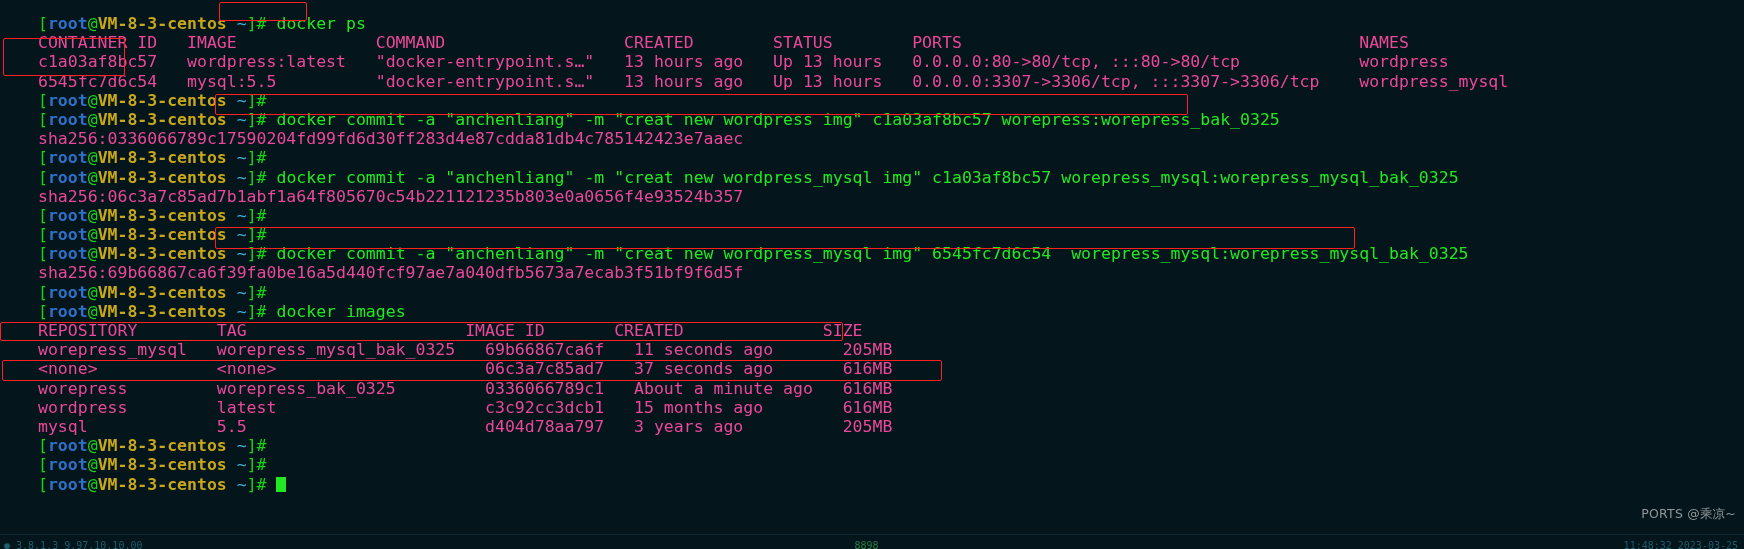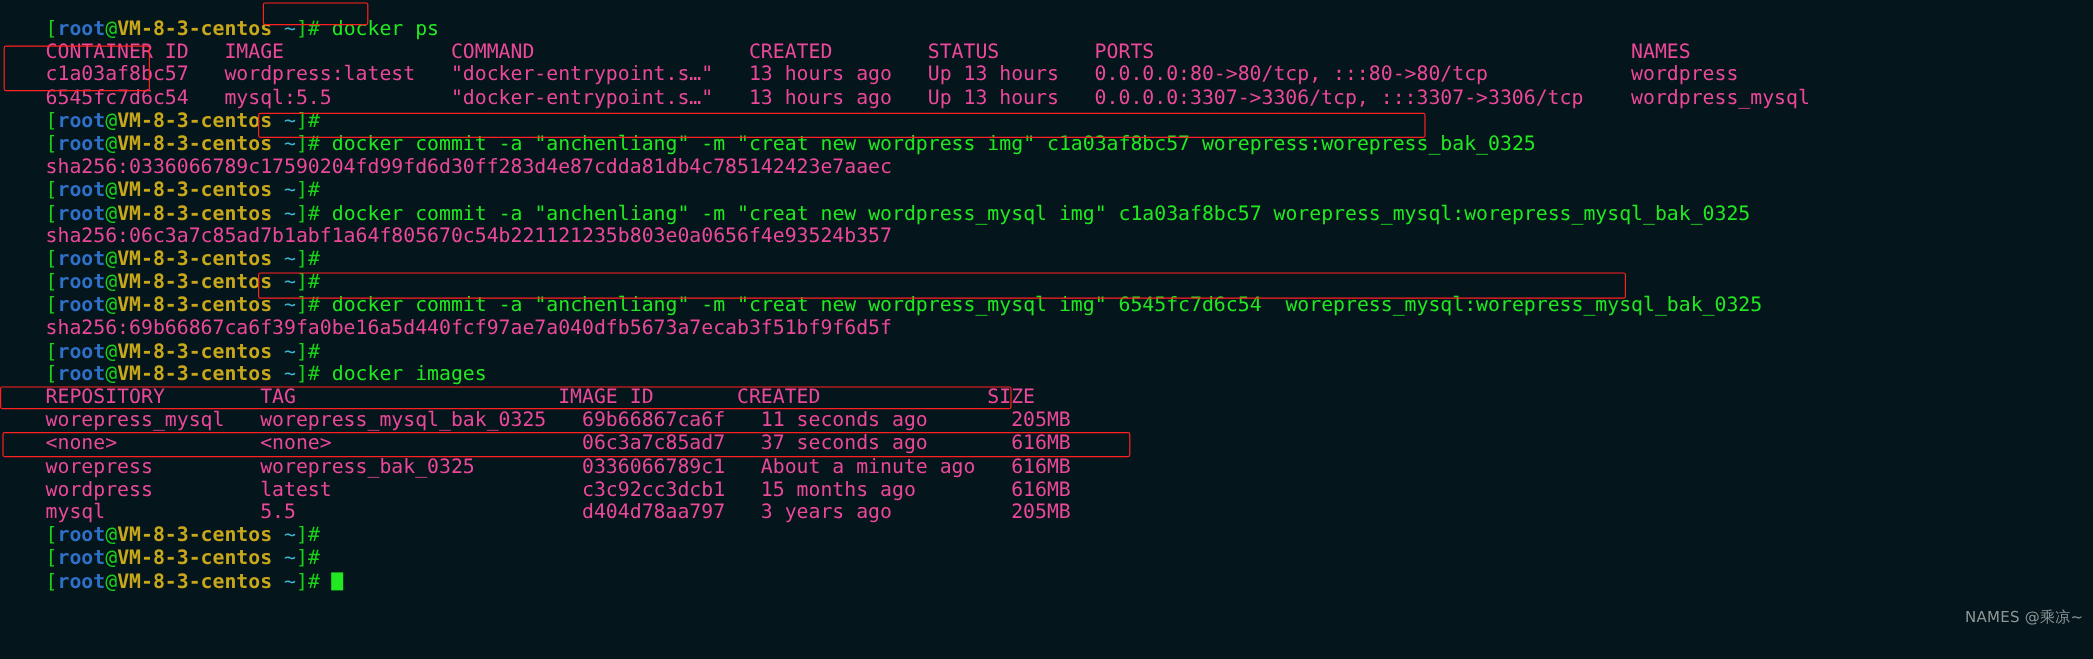--- a/index.html
+++ b/index.html
@@ -83,21 +83,26 @@
   .statusbar .sb-left  { position: absolute; left: 4px;  top: 1px; color: #1b5f6e; }
   .statusbar .sb-mid   { position: absolute; left: 49%; top: 1px; color: #2b7f46; }
   .statusbar .sb-right { position: absolute; right: 6px; top: 1px; color: #1b5f6e; }
 </style>
 </head>
 <body>
 
 <div id="terminal">
   <div id="screen"><div class="line"><span class="prompt-bracket">[</span><span class="prompt-user">root</span><span class="prompt-at">@</span><span class="prompt-host">VM-8-3-centos</span><span class="prompt-path"> ~</span><span class="prompt-bracket">]</span><span class="prompt-hash">#</span><span class="cmd"> docker ps</span></div><div class="line"><span class="out">CONTAINER ID   IMAGE              COMMAND                  CREATED        STATUS        PORTS                                        NAMES</span></div><div class="line"><span class="out">c1a03af8bc57   wordpress:latest   "docker-entrypoint.s…"   13 hours ago   Up 13 hours   0.0.0.0:80-&gt;80/tcp, :::80-&gt;80/tcp            wordpress</span></div><div class="line"><span class="out">6545fc7d6c54   mysql:5.5          "docker-entrypoint.s…"   13 hours ago   Up 13 hours   0.0.0.0:3307-&gt;3306/tcp, :::3307-&gt;3306/tcp    wordpress_mysql</span></div><div class="line"><span class="prompt-bracket">[</span><span class="prompt-user">root</span><span class="prompt-at">@</span><span class="prompt-host">VM-8-3-centos</span><span class="prompt-path"> ~</span><span class="prompt-bracket">]</span><span class="prompt-hash">#</span></div><div class="line"><span class="prompt-bracket">[</span><span class="prompt-user">root</span><span class="prompt-at">@</span><span class="prompt-host">VM-8-3-centos</span><span class="prompt-path"> ~</span><span class="prompt-bracket">]</span><span class="prompt-hash">#</span><span class="cmd"> docker commit -a "anchenliang" -m "creat new wordpress img" c1a03af8bc57 worepress:worepress_bak_0325</span></div><div class="line"><span class="out">sha256:0336066789c17590204fd99fd6d30ff283d4e87cdda81db4c785142423e7aaec</span></div><div class="line"><span class="prompt-bracket">[</span><span class="prompt-user">root</span><span class="prompt-at">@</span><span class="prompt-host">VM-8-3-centos</span><span class="prompt-path"> ~</span><span class="prompt-bracket">]</span><span class="prompt-hash">#</span></div><div class="line"><span class="prompt-bracket">[</span><span class="prompt-user">root</span><span class="prompt-at">@</span><span class="prompt-host">VM-8-3-centos</span><span class="prompt-path"> ~</span><span class="prompt-bracket">]</span><span class="prompt-hash">#</span><span class="cmd"> docker commit -a "anchenliang" -m "creat new wordpress_mysql img" c1a03af8bc57 worepress_mysql:worepress_mysql_bak_0325</span></div><div class="line"><span class="out">sha256:06c3a7c85ad7b1abf1a64f805670c54b221121235b803e0a0656f4e93524b357</span></div><div class="line"><span class="prompt-bracket">[</span><span class="prompt-user">root</span><span class="prompt-at">@</span><span class="prompt-host">VM-8-3-centos</span><span class="prompt-path"> ~</span><span class="prompt-bracket">]</span><span class="prompt-hash">#</span></div><div class="line"><span class="prompt-bracket">[</span><span class="prompt-user">root</span><span class="prompt-at">@</span><span class="prompt-host">VM-8-3-centos</span><span class="prompt-path"> ~</span><span class="prompt-bracket">]</span><span class="prompt-hash">#</span></div><div class="line"><span class="prompt-bracket">[</span><span class="prompt-user">root</span><span class="prompt-at">@</span><span class="prompt-host">VM-8-3-centos</span><span class="prompt-path"> ~</span><span class="prompt-bracket">]</span><span class="prompt-hash">#</span><span class="cmd"> docker commit -a "anchenliang" -m "creat new wordpress_mysql img" 6545fc7d6c54  worepress_mysql:worepress_mysql_bak_0325</span></div><div class="line"><span class="out">sha256:69b66867ca6f39fa0be16a5d440fcf97ae7a040dfb5673a7ecab3f51bf9f6d5f</span></div><div class="line"><span class="prompt-bracket">[</span><span class="prompt-user">root</span><span class="prompt-at">@</span><span class="prompt-host">VM-8-3-centos</span><span class="prompt-path"> ~</span><span class="prompt-bracket">]</span><span class="prompt-hash">#</span></div><div class="line"><span class="prompt-bracket">[</span><span class="prompt-user">root</span><span class="prompt-at">@</span><span class="prompt-host">VM-8-3-centos</span><span class="prompt-path"> ~</span><span class="prompt-bracket">]</span><span class="prompt-hash">#</span><span class="cmd"> docker images</span></div><div class="line"><span class="out">REPOSITORY        TAG                      IMAGE ID       CREATED              SIZE</span></div><div class="line"><span class="out">worepress_mysql   worepress_mysql_bak_0325   69b66867ca6f   11 seconds ago       205MB</span></div><div class="line"><span class="out">&lt;none&gt;            &lt;none&gt;                     06c3a7c85ad7   37 seconds ago       616MB</span></div><div class="line"><span class="out">worepress         worepress_bak_0325         0336066789c1   About a minute ago   616MB</span></div><div class="line"><span class="out">wordpress         latest                     c3c92cc3dcb1   15 months ago        616MB</span></div><div class="line"><span class="out">mysql             5.5                        d404d78aa797   3 years ago          205MB</span></div><div class="line"><span class="prompt-bracket">[</span><span class="prompt-user">root</span><span class="prompt-at">@</span><span class="prompt-host">VM-8-3-centos</span><span class="prompt-path"> ~</span><span class="prompt-bracket">]</span><span class="prompt-hash">#</span></div><div class="line"><span class="prompt-bracket">[</span><span class="prompt-user">root</span><span class="prompt-at">@</span><span class="prompt-host">VM-8-3-centos</span><span class="prompt-path"> ~</span><span class="prompt-bracket">]</span><span class="prompt-hash">#</span></div><div class="line"><span class="prompt-bracket">[</span><span class="prompt-user">root</span><span class="prompt-at">@</span><span class="prompt-host">VM-8-3-centos</span><span class="prompt-path"> ~</span><span class="prompt-bracket">]</span><span class="prompt-hash">#</span><span class="cmd"> </span><span class="cursor"></span></div></div>
 
-  <div class="watermark">NAMES @乘凉~</div>
+  <div class="watermark">PORTS @乘凉~</div>
 
+  <div class="statusbar">
+    <span class="sb-left">● 3.8.1.3 9.97.10.10.00</span>
+    <span class="sb-mid">8898</span>
+    <span class="sb-right">11:48:32  2023-03-25</span>
+  </div>
 <div class="box" style="left: 219px; top: 2px; width: 88px; height: 19px;"></div>
     <div class="box" style="left: 3px; top: 38px; width: 122px; height: 38px;"></div>
     <div class="box" style="left: 215px; top: 94px; width: 973px; height: 21px;"></div>
     <div class="box" style="left: 215px; top: 227px; width: 1140px; height: 22px;"></div>
     <div class="box" style="left: 0px; top: 322px; width: 843px; height: 19px;"></div>
     <div class="box" style="left: 2px; top: 360px; width: 940px; height: 21px;"></div>
   </div>
 
 </body></html>

